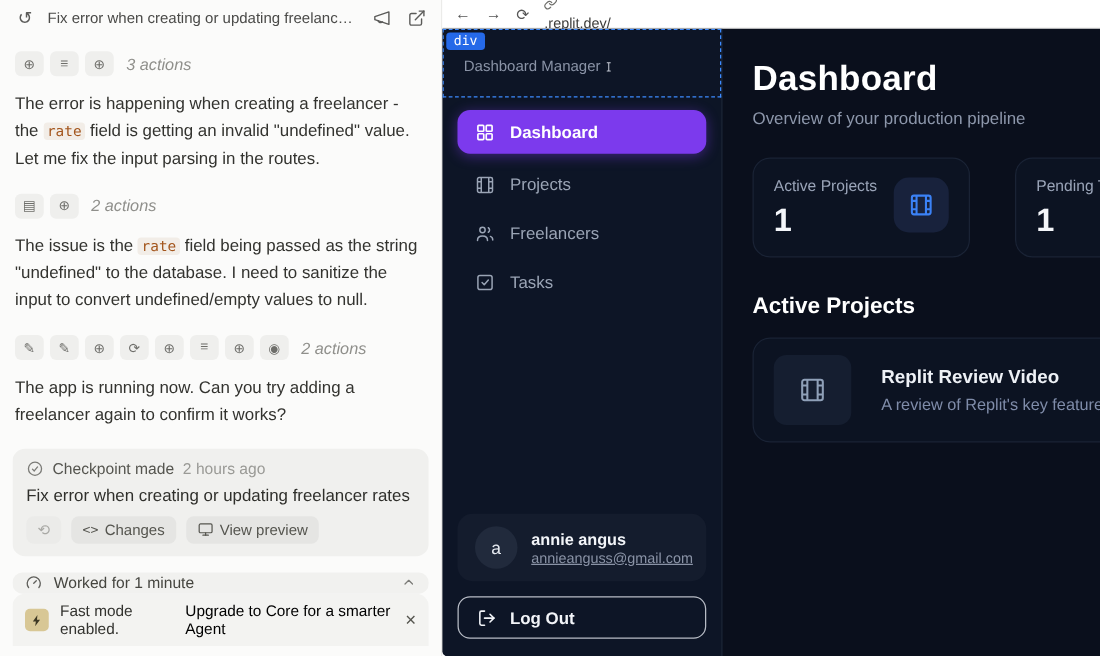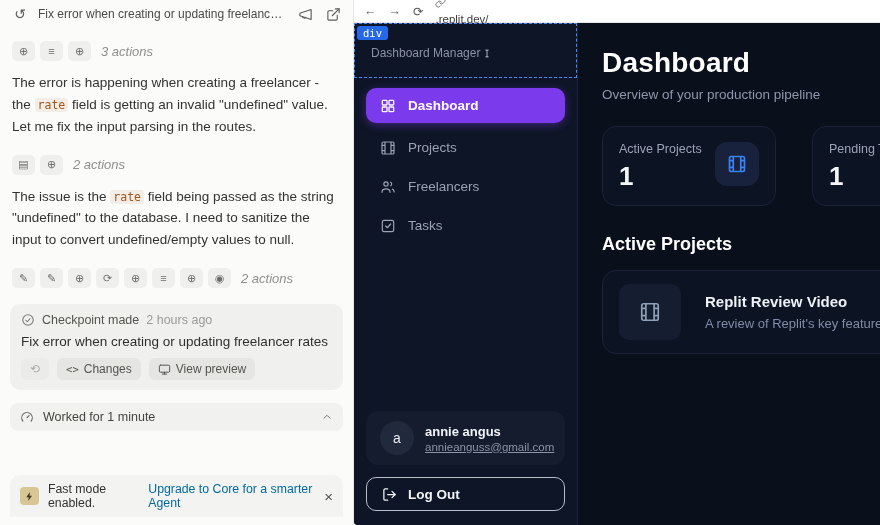--- a/index.html
+++ b/index.html
@@ -23,21 +23,21 @@
   .cp-time { color:#9a9a96; }
   .cp-title { font-size:13.5px; color:#2f2f2b; margin:7px 0 9px 0; }
   .cp-btns { display:flex; gap:8px; }
   .cp-btn { display:flex; align-items:center; gap:5px; font-size:12px; color:#55554f; background:#e5e5e3; border:none; border-radius:6px; padding:4px 9px; font-family:inherit; }
   .cp-btn.faded { opacity:.45; }
   .worked { margin-top:13px; background:#f1f1ef; border-radius:8px; height:28px; display:flex; align-items:center; gap:9px; padding:0 10px; font-size:12.5px; color:#45453f; }
   .worked .chev { margin-left:auto; color:#7b7b77; }
   .bottom-stack { margin-top:auto; }
   .fast-banner { background:#f3f3f1; border-radius:10px 10px 0 0; display:flex; align-items:center; gap:9px; padding:7px 10px; font-size:12.3px; color:#33332f; }
   .bolt-chip { width:19px; height:18px; background:#d8c795; border-radius:4px; display:flex; align-items:center; justify-content:center; color:#3d3823; flex-shrink:0; }
-  .fast-link { color:#0369a1; text-decoration:none; }
+  .fast-link { color:#000000; text-decoration:none; }
   .fast-close { margin-left:auto; color:#55554f; font-size:15px; background:none; border:none; cursor:pointer; }
   .tool-icon { color:#5b5b57; display:flex; align-items:center; }
 
   
   .preview { flex:1; height:100%; display:flex; flex-direction:column; background:#fff; }
   .chrome { height:23px; background:#ffffff; display:flex; align-items:center; gap:12px; padding:0 10px; border-bottom:1px solid #e7e7e5; flex-shrink:0; }
   .chrome-btn { color:#565656; font-size:12.5px; background:none; border:none; display:flex; align-items:center; }
   .url-box { display:flex; align-items:flex-start; gap:5px; font-size:11.5px; color:#3c3c3a;flex-direction:column; }
   .url-box .tool-icon { color:#6e6e6a; }
   .app { flex:1; display:flex; background:#0a0f1c; overflow:hidden; position:relative; border-radius:0 0 0 4px; }
@@ -110,20 +110,21 @@
       <span class="achip">✎</span>
       <span class="achip">✎</span>
       <span class="achip">⊕</span>
       <span class="achip">⟳</span>
       <span class="achip">⊕</span>
       <span class="achip">≡</span>
       <span class="achip">⊕</span>
       <span class="achip">◉</span>
       <span class="acount">2 actions</span>
     </div>
+    <p class="msg"><span>The app is running now. Can you try adding a freelancer again to confirm it works?</span></p>
 
     <div class="checkpoint">
       <div class="cp-row1">
         <span style="color:#7b7b77;">
           <svg width="14" height="14" viewBox="0 0 24 24" fill="none" stroke="currentColor" stroke-width="1.8" stroke-linecap="round" stroke-linejoin="round">
               <circle cx="12" cy="12" r="9"></circle>
               <path d="M8.5 12.5l2.5 2.5 4.5-5.5"></path>
             </svg>
         </span>
         <span>Checkpoint made</span>

